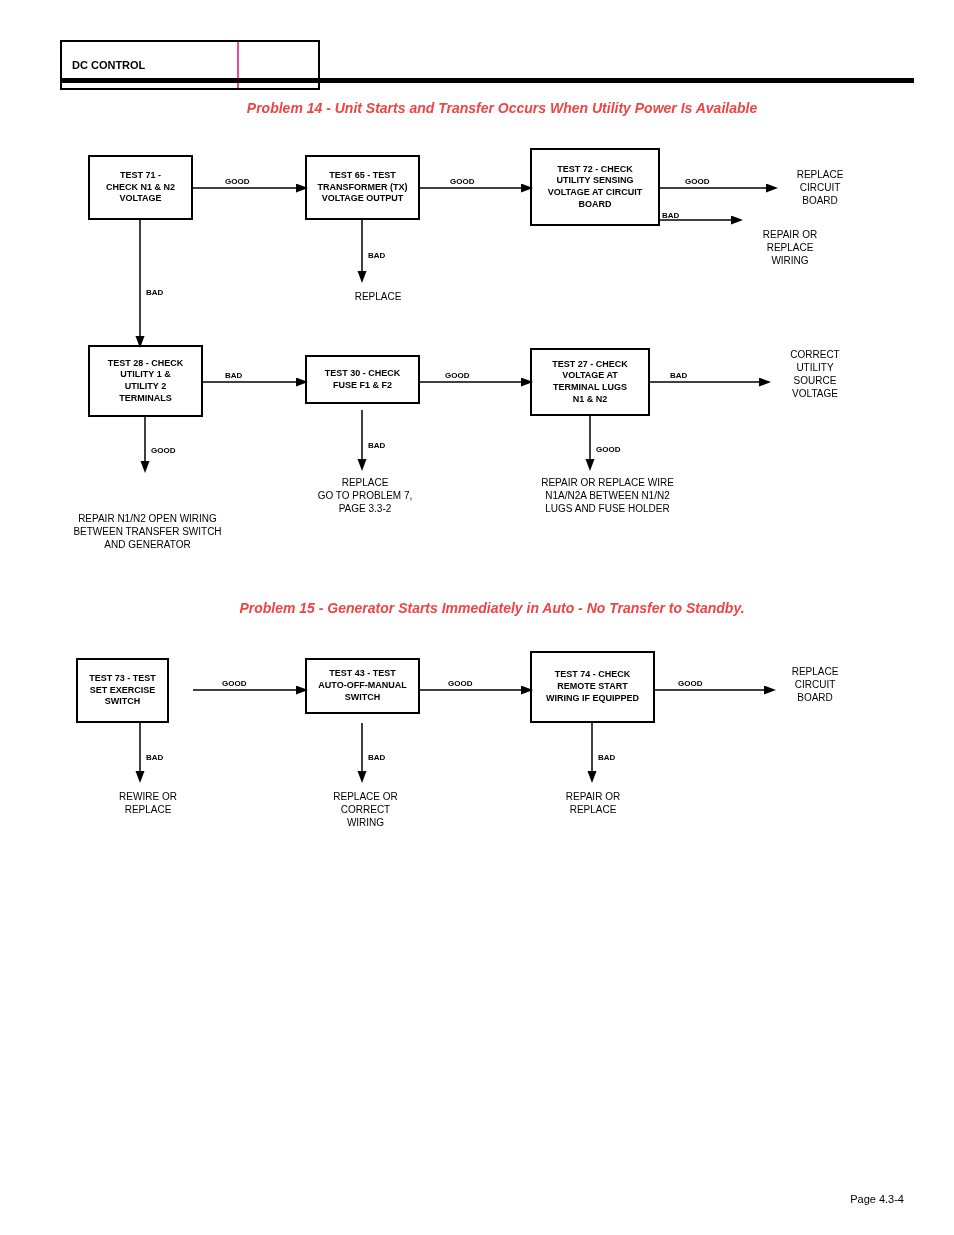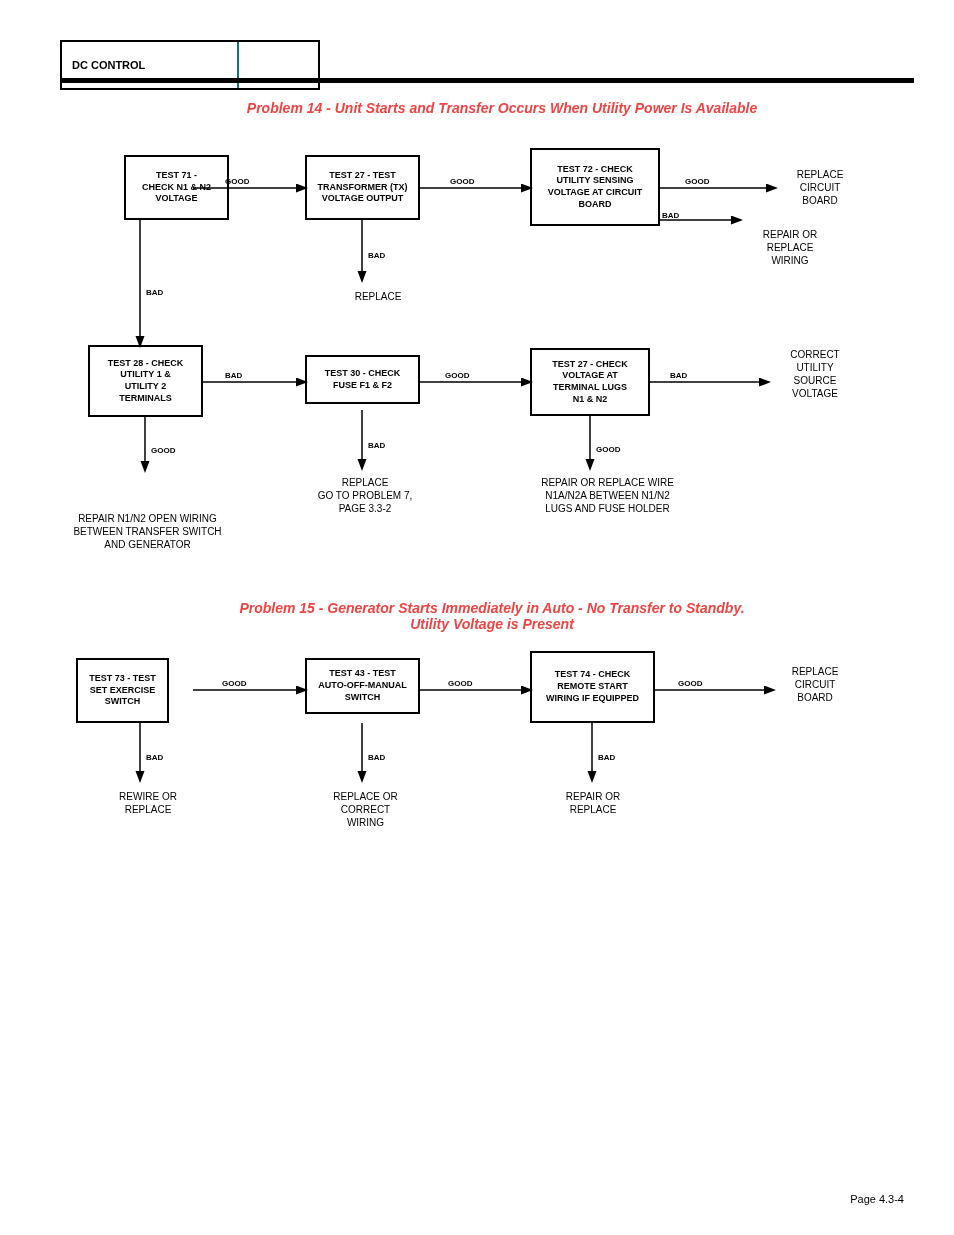--- a/index.html
+++ b/index.html
@@ -19,21 +19,21 @@
       left: 60px;
       width: 260px;
       height: 50px;
       border: 2px solid #000;
       display: flex;
       align-items: center;
     }
     .header-left {
       width: 180px;
       height: 100%;
-      border-right: 2px solid #0f766e;
+      border-right: 2px solid #ec4899;
       display: flex;
       align-items: center;
       padding-left: 10px;
       font-size: 11px;
       font-weight: bold;
     }
     .header-right {
       width: 80px;
       height: 100%;
     }
@@ -105,28 +105,28 @@
     <span>DC CONTROL</span>
   </div>
   <div class="header-right"></div>
 </div>
 <div class="header-black-bar"></div>
 
 <div class="section-title" style="top:100px; left:100px; right:50px;">
   <span>Problem 14 - Unit Starts and Transfer Occurs When Utility Power Is Available</span>
 </div>
 
-<div class="flow-box" style="top:155px; left:88px; width:105px; height:65px;margin-left:36px;">
+<div class="flow-box" style="top:155px; left:88px; width:105px; height:65px;">
   <span style="white-space:pre-line;">TEST 71 -
 CHECK N1 &amp; N2
 VOLTAGE</span>
 </div>
 
 <div class="flow-box" style="top:155px; left:305px; width:115px; height:65px;">
-  <span style="white-space:pre-line;">TEST 27 - TEST
+  <span style="white-space:pre-line;">TEST 65 - TEST
 TRANSFORMER (TX)
 VOLTAGE OUTPUT</span>
 </div>
 
 <div class="flow-box" style="top:148px; left:530px; width:130px; height:78px;">
   <span style="white-space:pre-line;">TEST 72 - CHECK
 UTILITY SENSING
 VOLTAGE AT CIRCUIT
 BOARD</span>
 </div>
@@ -186,21 +186,20 @@
 </div>
 
 <div class="flow-label" style="top:476px; left:520px; width:175px;">
   <span style="white-space:pre-line;">REPAIR OR REPLACE WIRE
 N1A/N2A BETWEEN N1/N2
 LUGS AND FUSE HOLDER</span>
 </div>
 
 <div class="section-title" style="top:600px; left:80px; right:50px; font-size:14px;">
   <div>Problem 15 - Generator Starts Immediately in Auto - No Transfer to Standby.</div>
-  <div>Utility Voltage is Present</div>
 </div>
 
 <div class="flow-box" style="top:658px; left:76px; width:93px; height:65px;">
   <span style="white-space:pre-line;">TEST 73 - TEST
 SET EXERCISE
 SWITCH</span>
 </div>
 
 <div class="flow-box" style="top:658px; left:305px; width:115px; height:56px;justify-content:center;">
   <span style="white-space:pre-line;">TEST 43 - TEST

